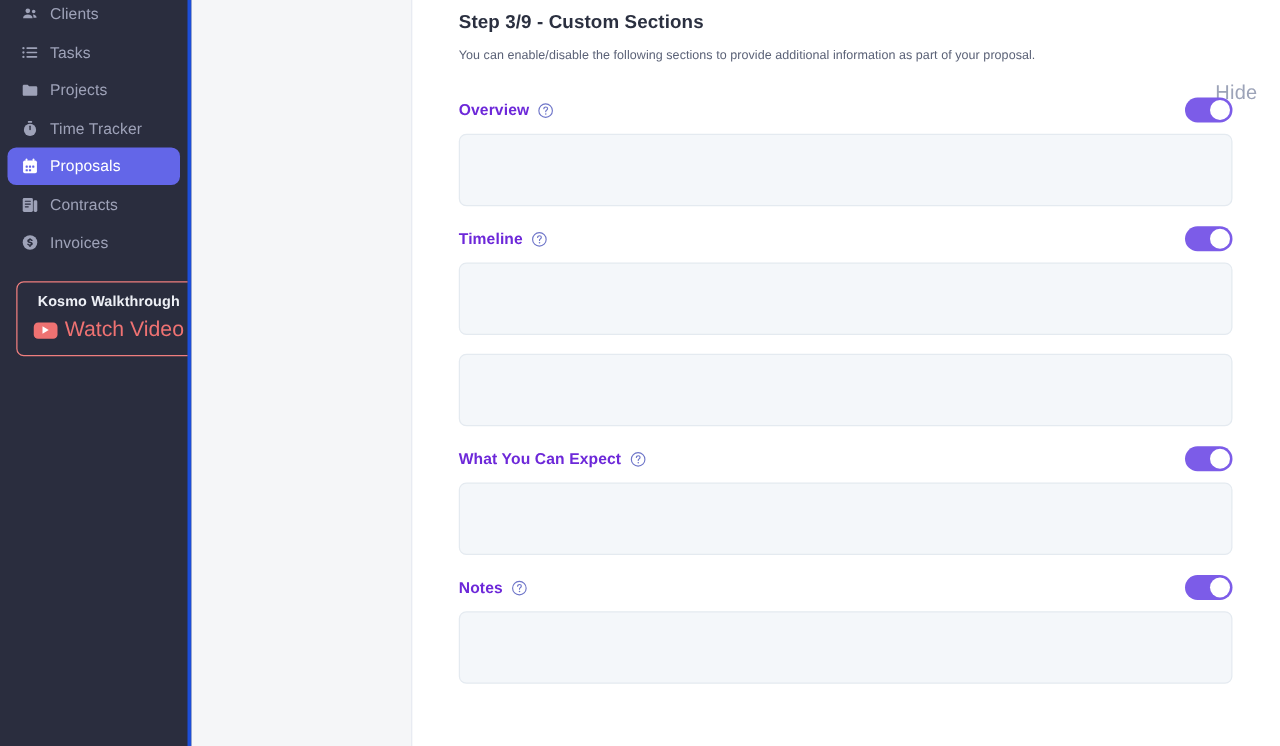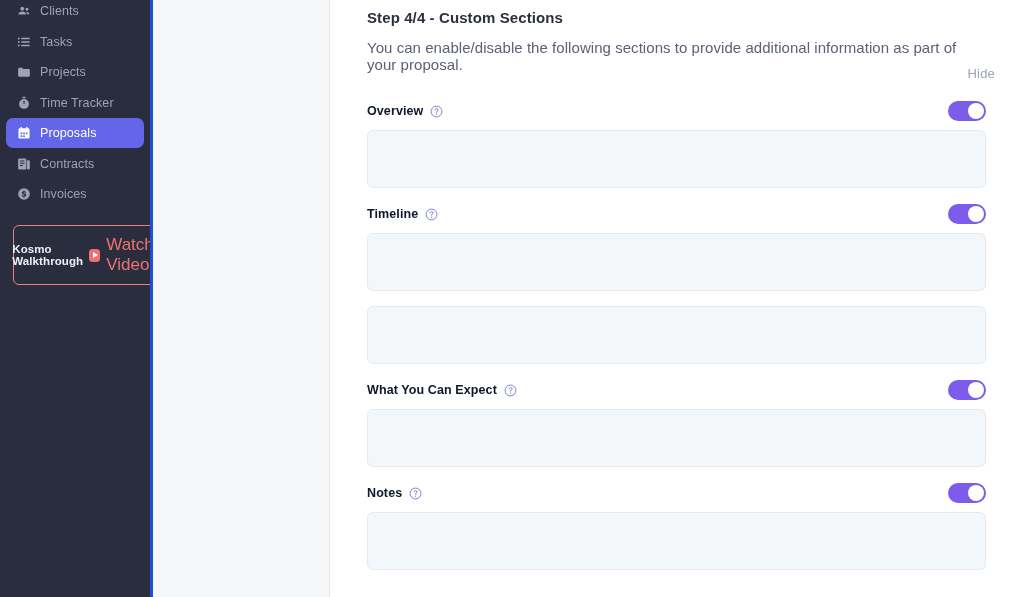--- a/index.html
+++ b/index.html
@@ -42,21 +42,21 @@
   
   .nav-rows { display: flex; flex-direction: column; gap: 0.5px; }
 
   
   .walk-card {
     position: absolute;
     left: 13px; top: 225px;
     width: 148px; height: 60px;
     border: 1px solid #ef7e7e;
     border-radius: 6px;
-    display: flex; flex-direction: row;
+    display: flex; flex-direction: column;
     align-items: center; justify-content: center;
     gap: 6px;
   }
   .walk-title {
     color: #eef0f6; font-size: 11.5px; font-weight: bold; letter-spacing: .1px;
   }
   .walk-row { display: flex; align-items: center; gap: 6px; }
   .yt-btn {
     width: 19px; height: 13px; border-radius: 3.5px;
     background: #ef7272; display: flex; align-items: center; justify-content: center;
@@ -84,40 +84,40 @@
     padding: 0 38px 0 37px;
     overflow: hidden;
     position: relative;
   }
   .page-title {
     font-size: 15px; font-weight: bold; color: #2b3040;
     letter-spacing: .1px;
     padding-top: 9px;
   }
   .page-sub {
-    font-size: 15px; color: #5b6277;
+    font-size: 10px; color: #5b6277;
     margin-top: 13px;
     letter-spacing: .05px;
   }
   .hide-label {
-    position: absolute; right: 29px; top: 66px;
-    font-size: 13px; color: #9ca3b8;
+    position: absolute; right: 18px; top: 66px;
+    font-size: 16px; color: #9ca3b8;
     letter-spacing: .2px;
   }
 
   .sections { margin-top: 27px; }
   .section { margin-bottom: 15px; }
   .section-head {
     display: flex; align-items: center;
     height: 22px;
     justify-content: space-between;
   }
   .section-left { display: flex; align-items: center; gap: 7px; }
   .section-label {
-    font-size: 12.5px; font-weight: bold; color: #0f172a; letter-spacing: .1px; text-align: center;
+    font-size: 12.5px; font-weight: bold; color: #6d28d9; letter-spacing: .1px; text-align: center;
   }
   .help-icon { width: 13px; height: 13px; display: block; }
   .help-icon svg { width: 13px; height: 13px; display: block; }
 
   .toggle {
     width: 38px; height: 20px; border-radius: 10px;
     background: #7c5ce8;
     position: relative;
     flex: 0 0 38px;
   }
@@ -232,21 +232,21 @@
           <span class="tri"></span>
         </span>
         <span class="walk-link">Watch Video</span>
       </div>
     </div>
   </aside>
 
   <div class="midpanel"></div>
 
   <main class="main">
-    <h1 class="page-title">Step 4/4 - Custom Sections</h1>
+    <h1 class="page-title">Step 3/9 - Custom Sections</h1>
     <p class="page-sub">You can enable/disable the following sections to provide additional information as part of your proposal.</p>
     <div class="hide-label">Hide</div>
 
     <div class="sections" id="sections">
         <div class="section">
           <div class="section-head">
             <div class="section-left">
               <span class="section-label">Overview</span>
               <span class="help-icon">
                 <svg viewBox="0 0 24 24">

